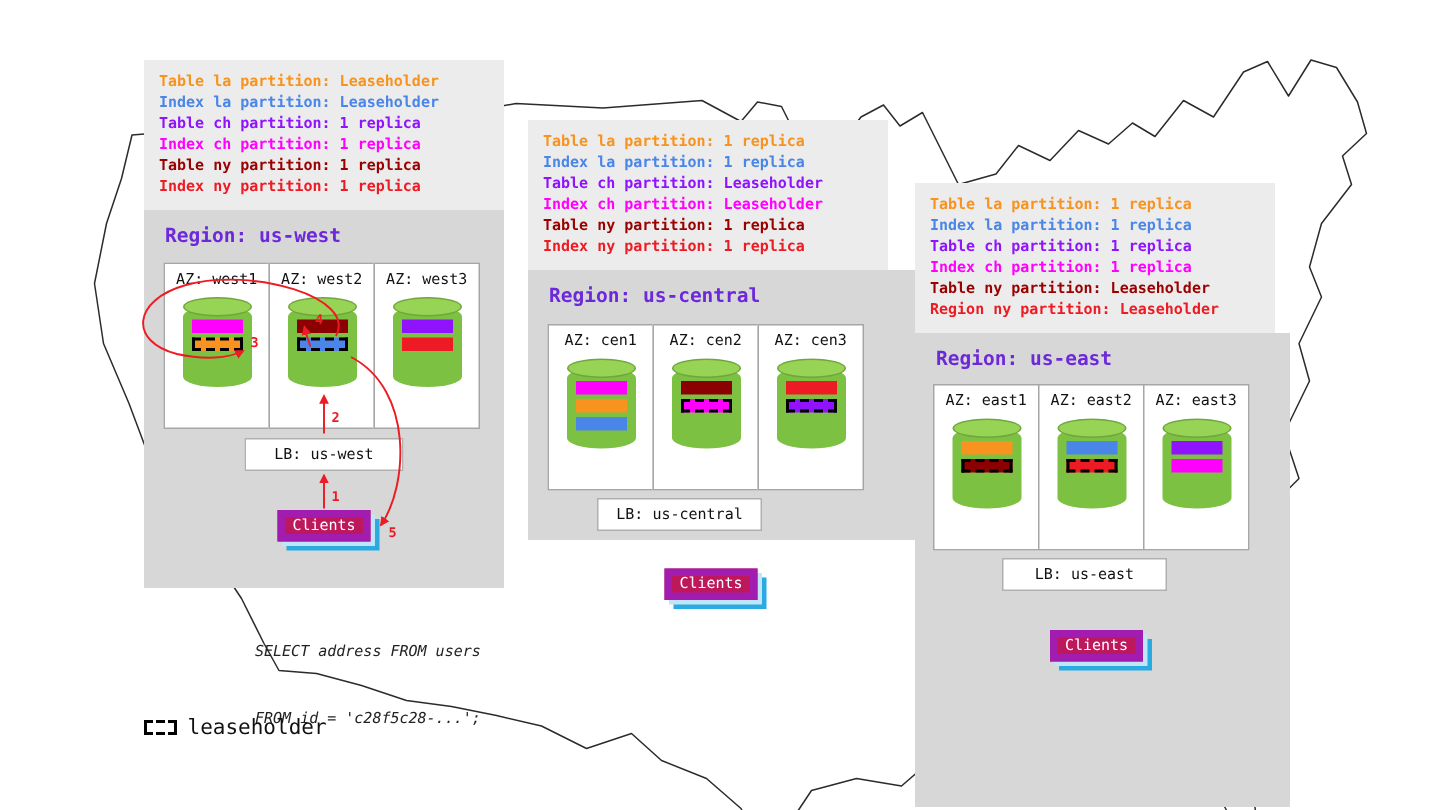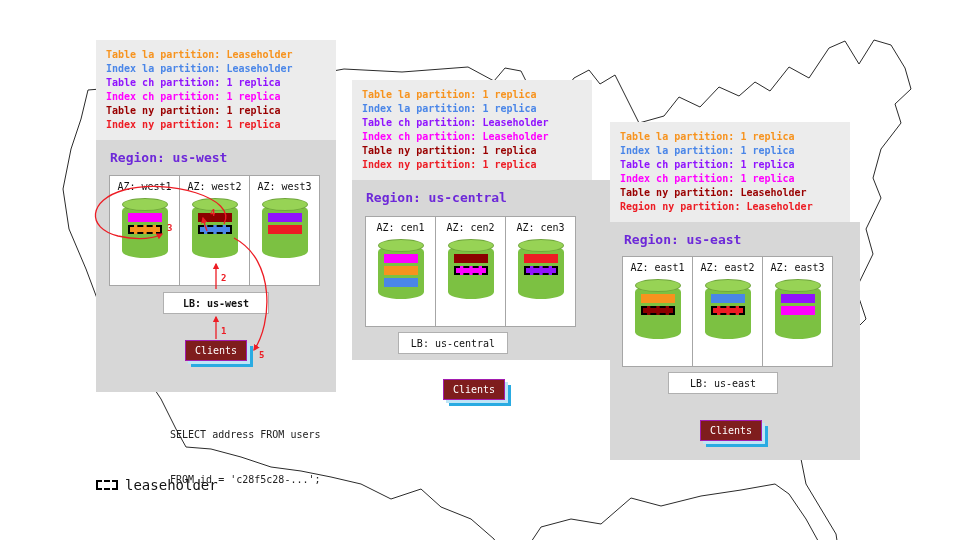--- a/index.html
+++ b/index.html
@@ -25,25 +25,25 @@
   .cyl-body { position:absolute; left:0; right:0; top:6px; bottom:0; background:#7cc142; border-radius:23px/7px; }
   .cyl-top  { position:absolute; left:0; right:0; top:0; height:13px; background:#97d355;
               border:1px solid rgba(80,130,40,.55); border-radius:50%; box-sizing:border-box; }
   .bars { position:absolute; left:0; right:0; top:15px; display:flex; flex-direction:column; align-items:center; gap:3px; z-index:2; }
   .bar  { width:34px; height:9px; box-sizing:border-box; }
   .bar[data-dashed="true"] { border:2px dashed #000; }
 
   .lb-box { position:absolute; height:22px; background:#fff; border:1px solid #b0b0b0; box-sizing:border-box;
             display:flex; align-items:center; justify-content:center; font-size:10px; color:#111; z-index:2; }
 
-  .clients { position:absolute; width:62px; height:21px; background:#7f1d1d; border:1px solid #a21caf; box-sizing:border-box;
+  .clients { position:absolute; width:62px; height:21px; background:#be185d; border:5px solid #a21caf; box-sizing:border-box;
              color:#fff; font-size:10px; display:flex; align-items:center; justify-content:center; z-index:3;
              box-shadow: 3px 3px 0 0 #bfe5f6, 6px 6px 0 0 #29abe2; }
 
-  .query { position:absolute; left:170px; top:369px; font-size:10px; line-height:15px; color:#222; z-index:2; white-space:pre; }
+  .query { position:absolute; left:170px; top:369px; font-size:10px; line-height:15px; color:#222; z-index:2; white-space:pre;font-style:italic; }
 
   .legend { position:absolute; left:96px; top:449px; display:flex; align-items:center; gap:7px; z-index:2; font-size:14px; color:#111; }
   .legend-swatch { width:22px; height:10px; border:2px dashed #000; box-sizing:border-box; background:#fff; }
 </style>
 </head>
 <body>
 
 <div class="canvas">
 
   <svg class="map" width="960" height="540" viewBox="0 0 960 540">
@@ -89,21 +89,21 @@
         <div class="cyl">
           <div class="cyl-body"></div>
           <div class="cyl-top"></div>
           <div class="bars">
             <div class="bar" data-dashed="false" style="background: rgb(144, 19, 254);"></div>
             <div class="bar" data-dashed="false" style="background: rgb(237, 28, 36);"></div>
           </div>
         </div>
       </div>
     </div>
-    <div class="lb-box" style="left:67px; top:152px; width:106px;font-weight:bold;">LB: us-west</div>
+    <div class="lb-box" style="left:67px; top:152px; width:106px;">LB: us-west</div>
     <div class="clients" style="left:89px; top:200px;">Clients</div>
   </div>
 
   <div class="query">
     <div>SELECT address FROM users</div>
     <div>FROM id = 'c28f5c28-...';</div>
   </div>
 
   <div class="info-box" style="left:352px; top:52px;">
     <div class="info-line" style="color: rgb(247, 147, 30);">Table la partition: 1 replica</div>
@@ -158,21 +158,21 @@
 
   <div class="info-box" style="left:610px; top:94px;">
     <div class="info-line" style="color: rgb(247, 147, 30);">Table la partition: 1 replica</div>
     <div class="info-line" style="color: rgb(74, 134, 232);">Index la partition: 1 replica</div>
     <div class="info-line" style="color: rgb(144, 19, 254);">Table ch partition: 1 replica</div>
     <div class="info-line" style="color: rgb(255, 0, 255);">Index ch partition: 1 replica</div>
     <div class="info-line" style="color: rgb(153, 0, 0);">Table ny partition: Leaseholder</div>
     <div class="info-line" style="color: rgb(237, 28, 36);">Region ny partition: Leaseholder</div>
   </div>
 
-  <div class="region-box" style="left:610px; top:194px; width:238px; height:238px;padding-left:12px;">
+  <div class="region-box" style="left:610px; top:194px; width:238px; height:316px;padding-left:12px;">
     <div class="region-title">Region: us-east</div>
     <div class="az-row" style="left:12px; top:34px;">
       <div class="az-box">
         <div class="az-label">AZ: east1</div>
         <div class="cyl">
           <div class="cyl-body"></div>
           <div class="cyl-top"></div>
           <div class="bars">
             <div class="bar" data-dashed="false" style="background: rgb(247, 147, 30);"></div>
             <div class="bar" data-dashed="true" style="background: rgb(139, 0, 0);"></div>

